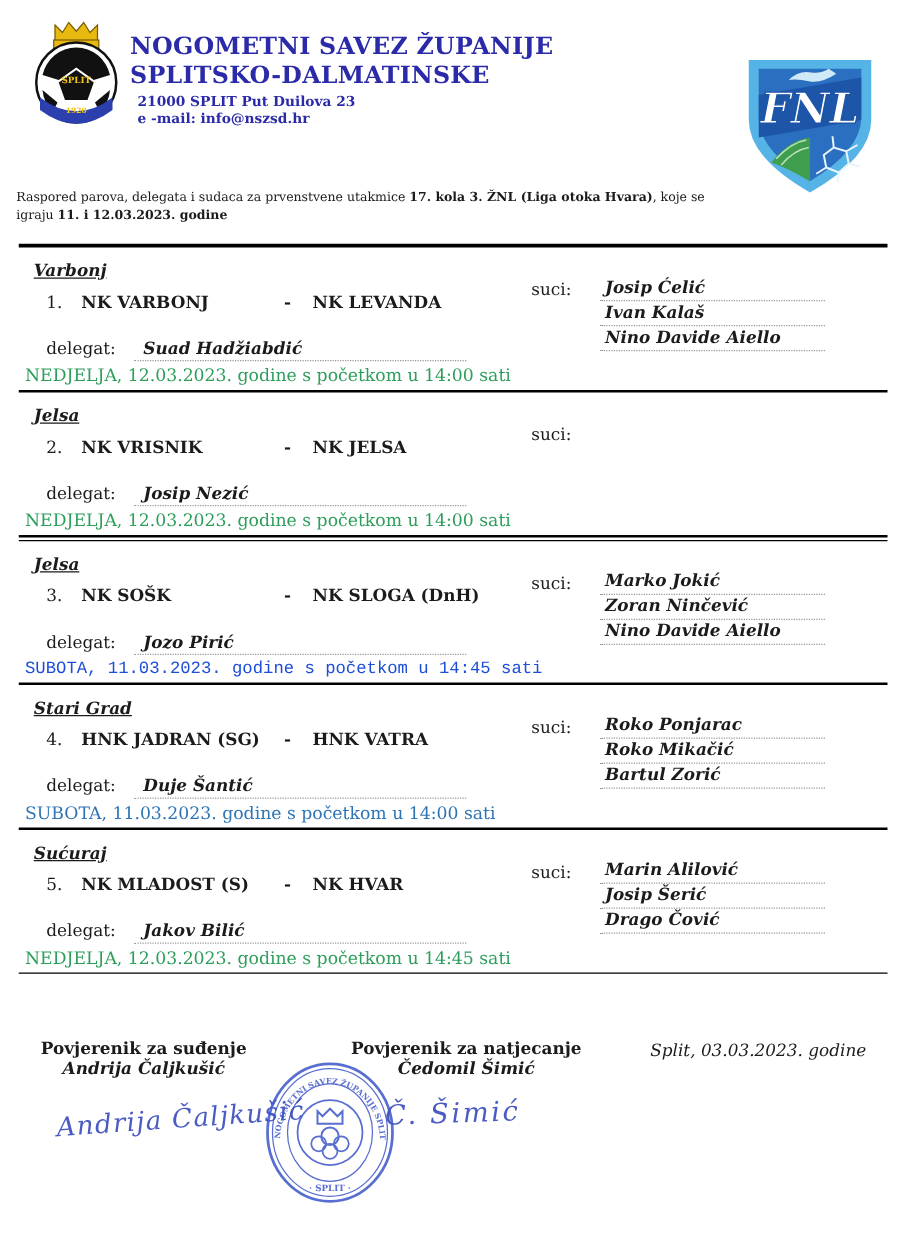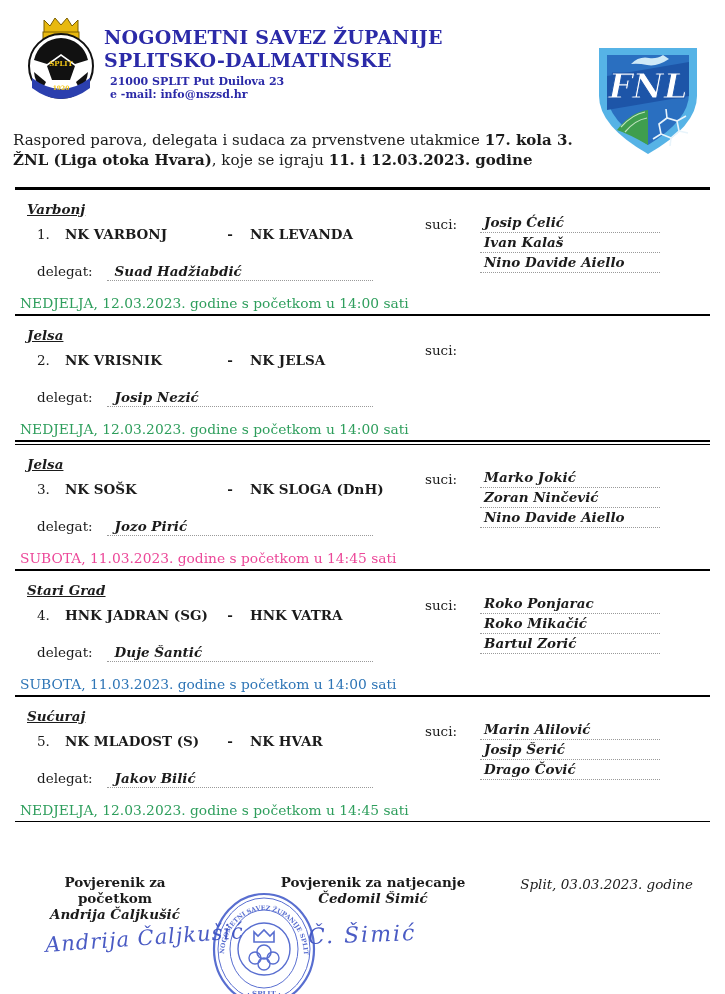--- a/index.html
+++ b/index.html
@@ -10,37 +10,37 @@
   }
   
   .header{position:relative;padding:18px 15px 0 15px;height:108px;}
   .crest{position:absolute;left:24px;top:16px;}
   .org-block{position:absolute;left:104px;top:26px;color:#2b2aa8;}
   .org-line1,.org-line2{font-weight:bold;font-size:19px;letter-spacing:.2px;line-height:1.22;}
   .org-addr{font-weight:bold;font-size:11px;margin-top:3px;margin-left:6px;}
   .org-mail{font-weight:bold;font-size:11px;margin-left:6px;}
   .fnl{position:absolute;right:16px;top:34px;}
   
-  .intro{margin:4px 15px 0 13px;width:565px;font-size:15px;line-height:1.35;}
+  .intro{margin:26px 15px 0 13px;width:565px;font-size:10px;line-height:1.35;}
   .intro b{font-weight:bold;}
   .rule-thick{margin:16px 15px 0 15px;border-top:3px solid #000;}
   
   .section{position:relative;margin:0 15px;padding-top:11px;}
   .venue{margin-left:12px;font-weight:bold;font-style:italic;
          text-decoration:underline;font-size:13.5px;}
   .match-row{display:flex;align-items:baseline;margin-top:9px;margin-left:22px;width:400px;}
   .m-num{width:28px;font-size:13.5px;}
   .m-home{width:145px;font-weight:bold;}
   .m-dash{width:40px;font-weight:bold;text-align:center;}
   .m-away{font-weight:bold;}
   .delegat-row{display:flex;align-items:baseline;margin-top:21px;margin-left:22px;}
   .label{font-size:13.5px;}
   .delegat-line{margin-left:14px;width:258px;border-bottom:1px dotted #9a9a9a;
                 font-weight:bold;font-style:italic;padding:0 0 1px 8px;}
-  .schedule{margin-top:14px;margin-left:5px;font-size:13.8px;}
+  .schedule{margin-top:4px;margin-left:5px;font-size:13.8px;}
   .refs{position:absolute;right:5px;top:24px;width:280px;display:flex;}
   .suci-label{width:55px;padding-top:2px;}
   .ref-list{width:180px;}
   .ref-name{border-bottom:1px dotted #9a9a9a;font-weight:bold;font-style:italic;
             padding:0 0 1px 4px;margin-bottom:1px;line-height:17px;}
   .divider{margin-top:3px;border-top:2px solid #000;}
   .divider.double{border-top:2px solid #000;height:2px;border-bottom:1px solid #000;}
   .divider.thin{border-top:1px solid #000;}
   
   .footer{position:relative;height:170px;margin-top:38px;}
@@ -155,21 +155,21 @@
     <div class="ref-list">
       <div class="ref-name">Marko Jokić</div>
       <div class="ref-name">Zoran Ninčević</div>
       <div class="ref-name">Nino Davide Aiello</div>
     </div>
   </div>
   <div class="delegat-row">
     <span class="label">delegat:</span>
     <span class="delegat-line">Jozo Pirić</span>
   </div>
-  <div class="schedule" style="color: #ec4899;">SUBOTA, 11.03.2023. godine s početkom u 14:45 sati</div>
+  <div class="schedule" style="color: #1d4ed8; font-family: Liberation Mono, monospace;">SUBOTA, 11.03.2023. godine s početkom u 14:45 sati</div>
   <div class="divider"></div>
 </div>
 
 <div class="section">
   <div class="venue">Stari Grad</div>
   <div class="match-row">
     <span class="m-num">4.</span>
     <span class="m-home">HNK JADRAN (SG)</span>
     <span class="m-dash">-</span>
     <span class="m-away">HNK VATRA</span>
@@ -209,21 +209,21 @@
   <div class="delegat-row">
     <span class="label">delegat:</span>
     <span class="delegat-line">Jakov Bilić</span>
   </div>
   <div class="schedule" style="color: rgb(46, 158, 92);">NEDJELJA, 12.03.2023. godine s početkom u 14:45 sati</div>
   <div class="divider thin"></div>
 </div>
 
 <div class="footer">
   <div class="f-block f-left">
-    <div class="f-title">Povjerenik za početkom</div>
+    <div class="f-title">Povjerenik za suđenje</div>
     <div class="f-name">Andrija Čaljkušić</div>
   </div>
   <div class="f-block f-center">
     <div class="f-title">Povjerenik za natjecanje</div>
     <div class="f-name">Čedomil Šimić</div>
   </div>
   <div class="f-date">Split, 03.03.2023. godine</div>
 
   <div class="signature sig-left">Andrija Čaljkušić</div>
   <div class="signature sig-center">Č. Šimić</div>

